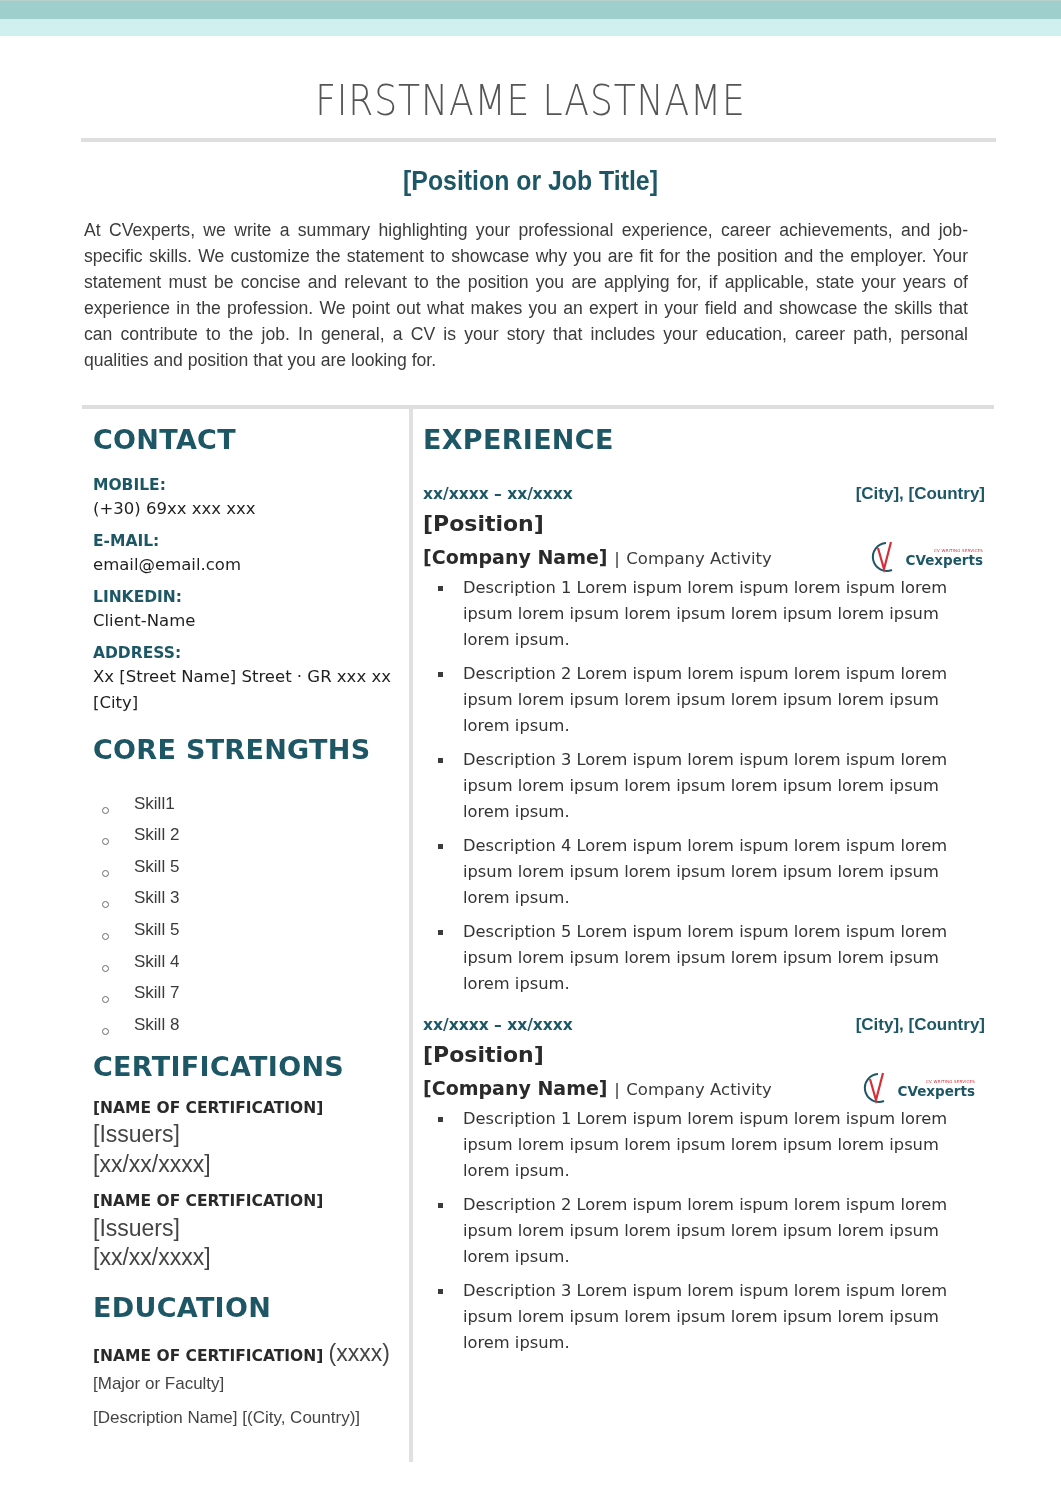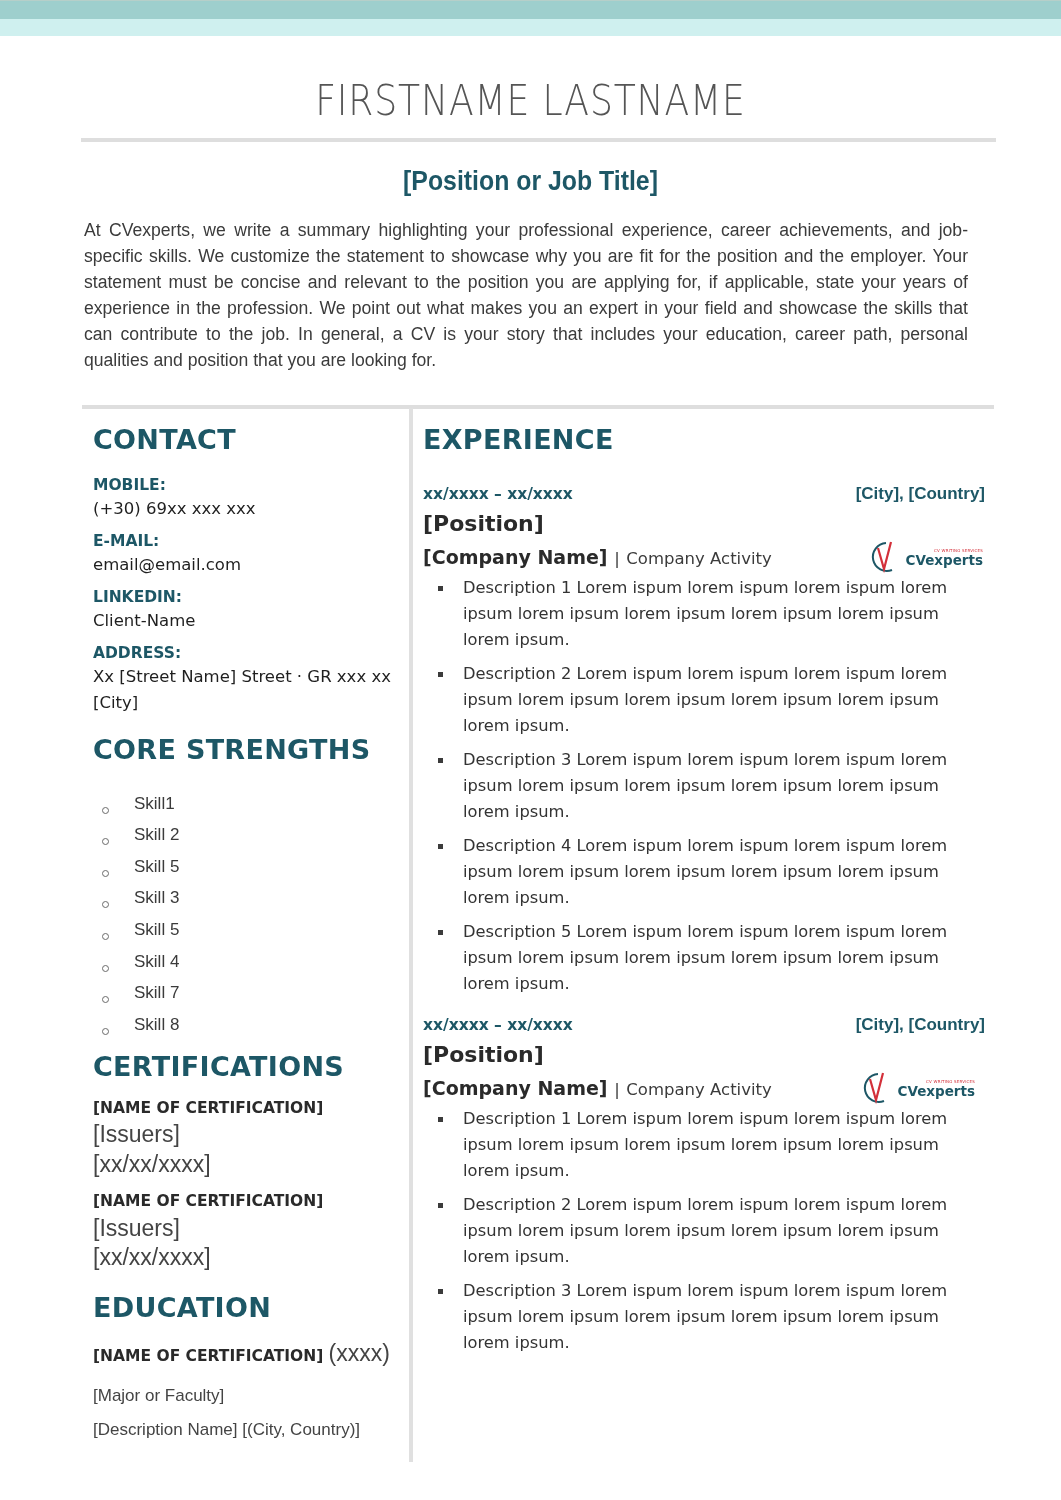--- a/index.html
+++ b/index.html
@@ -148,21 +148,21 @@
     <span class="bold">[NAME OF CERTIFICATION]</span>
     <span class="light">[Issuers]</span><br>
     <span class="light">[xx/xx/xxxx]</span>
   </div>
 
   <h3 class="h-section" style="margin-top:14px;line-height:40px;">EDUCATION</h3>
   <div class="cert" style="margin-top:12px;">
     <span class="bold">[NAME OF CERTIFICATION]</span>
     <span class="light">(xxxx)</span>
   </div>
-  <div class="edu-line" style="margin-top:14px;">[Major or Faculty]</div>
+  <div class="edu-line" style="margin-top:2px;">[Major or Faculty]</div>
   <div class="edu-line" style="margin-top:8px;">[Description Name] [(City, Country)]</div>
 </div>
 
 <div class="right">
   <h3 class="h-section" style="line-height:40px;">EXPERIENCE</h3>
 
   <div style="margin-top:24px;">
     <div class="job-head">
       <span>xx/xxxx – xx/xxxx</span>
       <span class="loc">[City],  [Country]</span>

